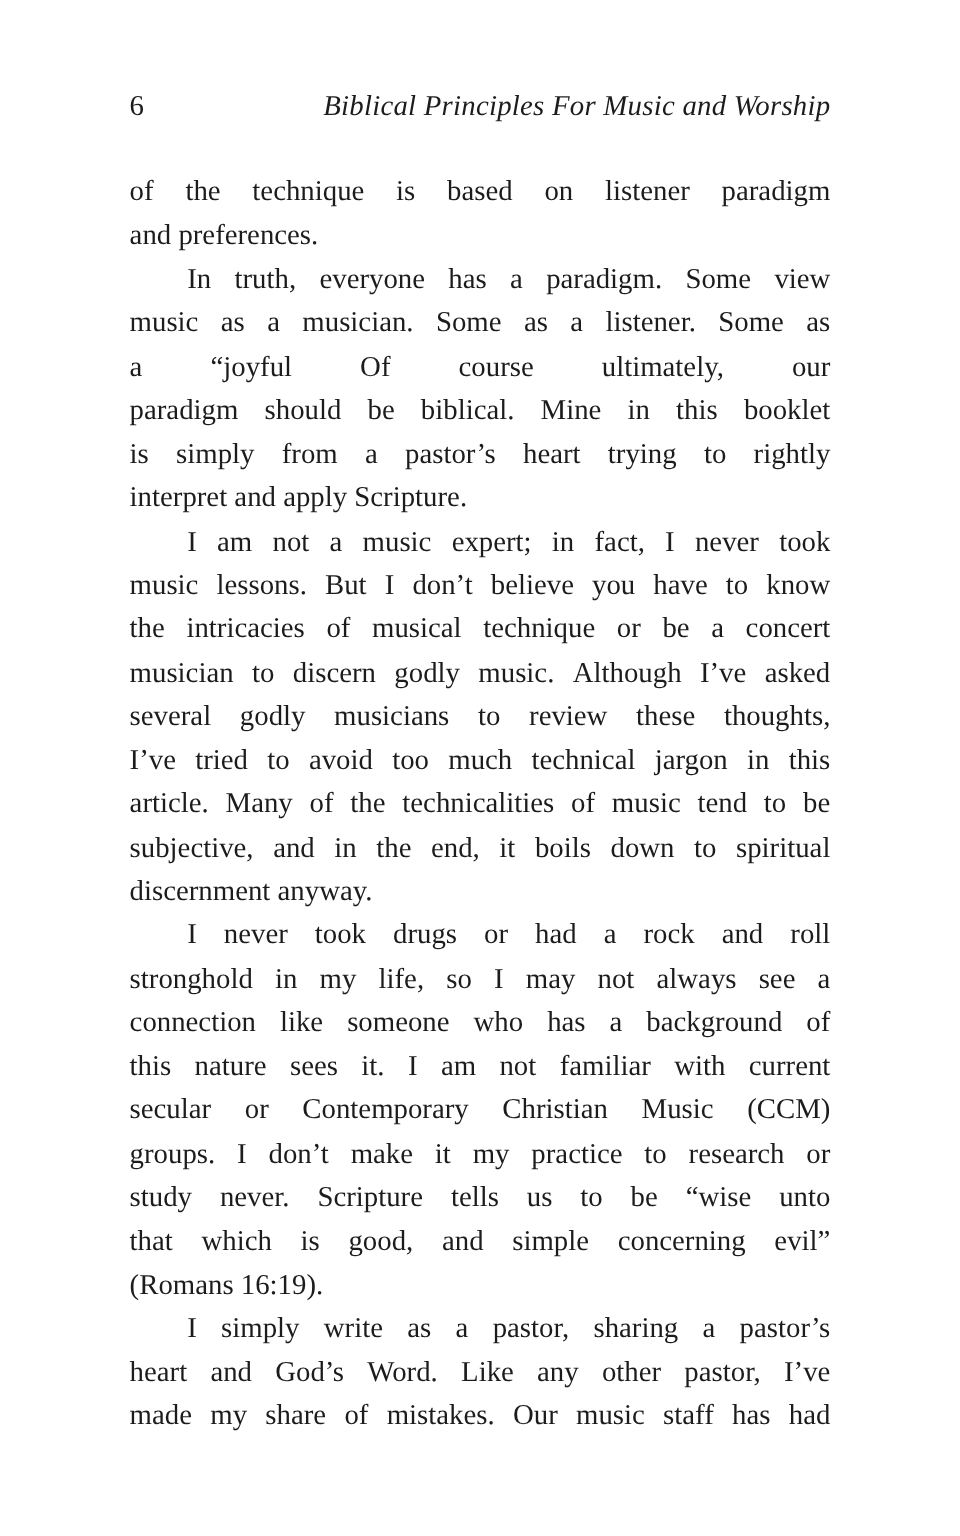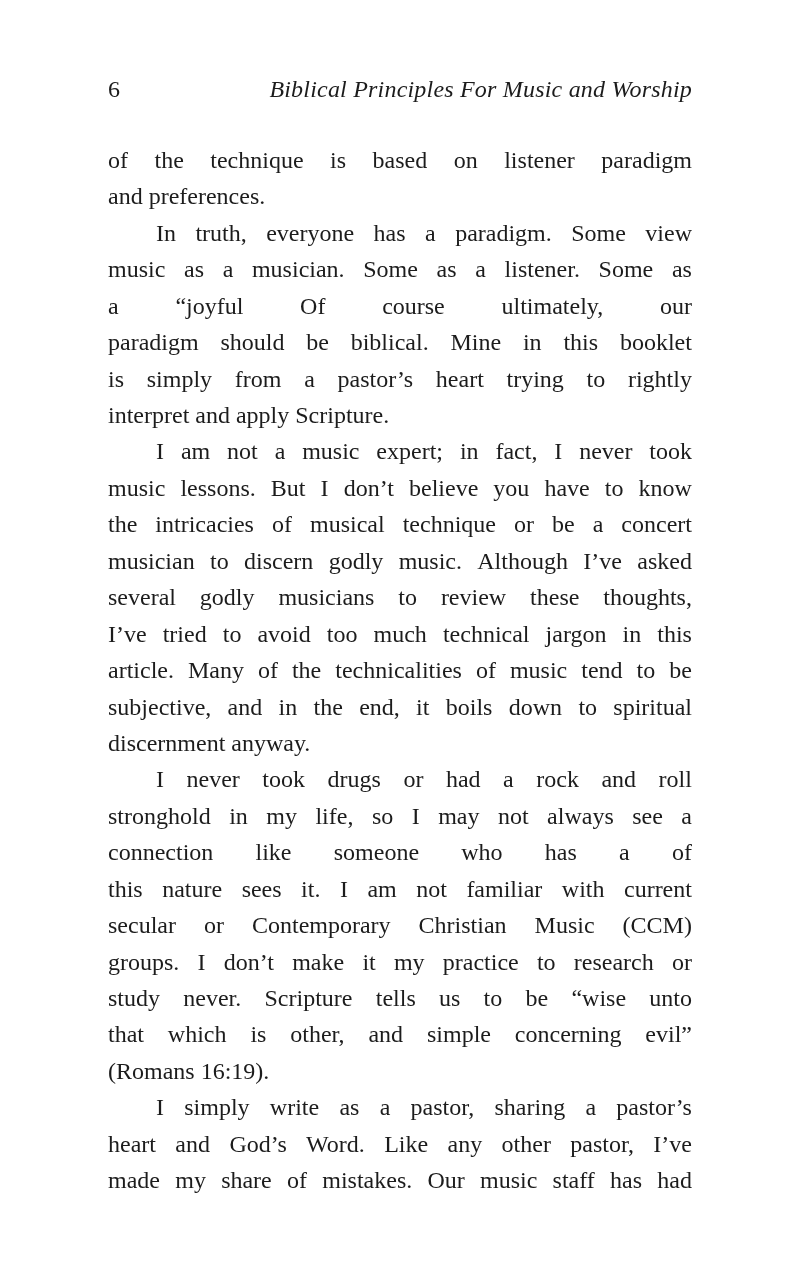--- a/index.html
+++ b/index.html
@@ -45,21 +45,20 @@
     font-size: 24px;
   }
   .text-line {
     height: 36.45px;
     line-height: 36.45px;
     white-space: nowrap;
   }
   .text-line.just {
     display: flex;
     justify-content: space-between;
-    align-items: flex-end;
   }
   .text-line.indent {
     padding-left: 48px;
   }
   .text-line span {
     display: inline-block;
   }
 </style>
 </head>
 <body>
@@ -251,20 +250,21 @@
         <span>see</span>
         <span>a</span>
       </div>
       <div class="text-line just">
         <span>connection</span>
         <span>like</span>
         <span>someone</span>
         <span>who</span>
         <span>has</span>
         <span>a</span>
+        <span>background</span>
         <span>of</span>
       </div>
       <div class="text-line just">
         <span>this</span>
         <span>nature</span>
         <span>sees</span>
         <span>it.</span>
         <span>I</span>
         <span>am</span>
         <span>not</span>
@@ -300,21 +300,21 @@
         <span>us</span>
         <span>to</span>
         <span>be</span>
         <span>“wise</span>
         <span>unto</span>
       </div>
       <div class="text-line just">
         <span>that</span>
         <span>which</span>
         <span>is</span>
-        <span>other,</span>
+        <span>good,</span>
         <span>and</span>
         <span>simple</span>
         <span>concerning</span>
         <span>evil”</span>
       </div>
       <div class="text-line">(Romans 16:19).</div>
       <div class="text-line indent just">
         <span>I</span>
         <span>simply</span>
         <span>write</span>

